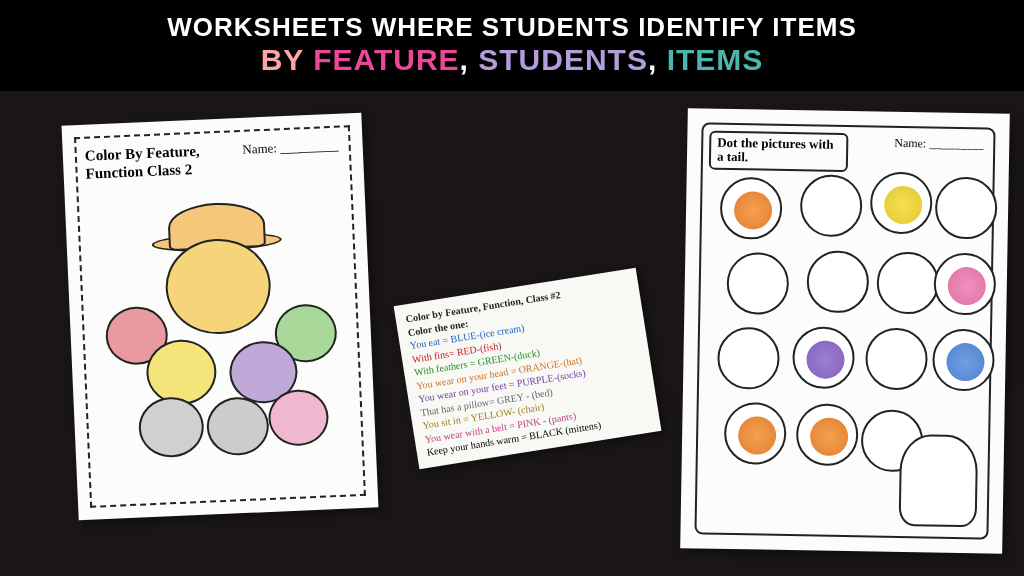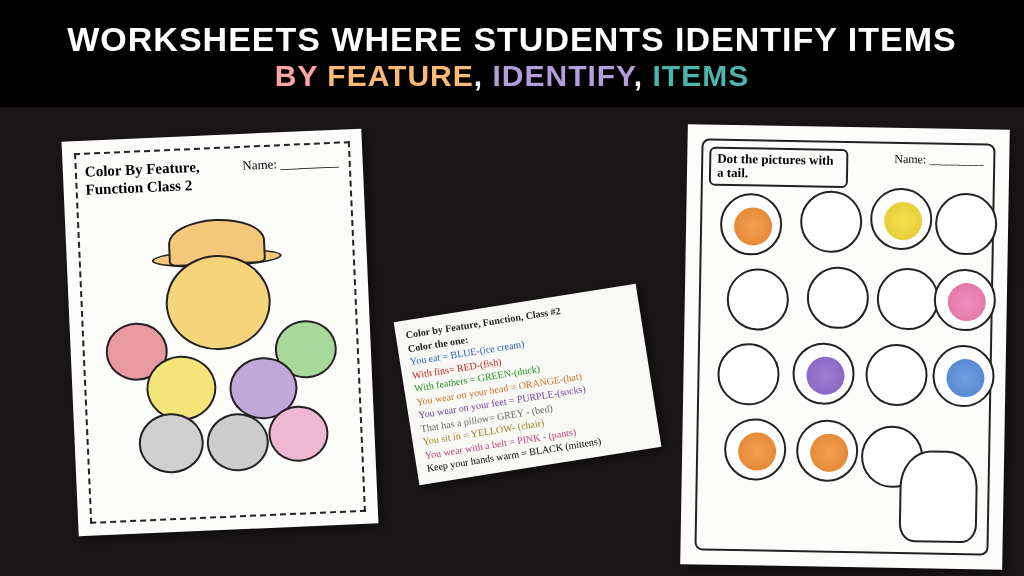--- a/index.html
+++ b/index.html
@@ -13,33 +13,32 @@
 }
 
 .header {
   background: #000;
   padding: 12px 0 14px;
   text-align: center;
 }
 .header-line1 {
   color: #fff;
   font-weight: 900;
-  font-size: 34px;
+  font-size: 26px;
   letter-spacing: 1px;
   font-family: 'Arial Black', sans-serif;
-  margin-top: 8px;
 }
 .header-line2 {
   font-weight: 900;
   font-size: 30px;
   letter-spacing: 1px;
   font-family: 'Arial Black', sans-serif;
 }
 .by-text { color: #fca5a5; }
-.feature { color: #fdba74; }
+.feature { color: #ec4899; }
 .function { color: #b39ddb; }
 .class { color: #4db6ac; }
 .comma { color: #fff; }
 
 .content {
   position: relative;
   width: 100%;
   height: 486px;
 }
 
@@ -191,21 +190,21 @@
 }
 </style>
 </head>
 <body>
 
 <div class="header">
   <div class="header-line1">WORKSHEETS WHERE STUDENTS IDENTIFY ITEMS</div>
   <div class="header-line2">
     <span class="by-text">BY</span>
     <span class="feature">FEATURE</span><span class="comma">,</span>
-    <span class="function">IDENTIFY</span><span class="comma">,</span>
+    <span class="function">STUDENTS</span><span class="comma">,</span>
     <span class="class">ITEMS</span>
   </div>
 </div>
 
 <div class="content">
 
   <div class="ws1">
     <div class="border">
       <div class="ws1-title">Color By Feature, Function Class 2</div>
       <div class="ws1-name"><span>Name:</span> _________</div>

